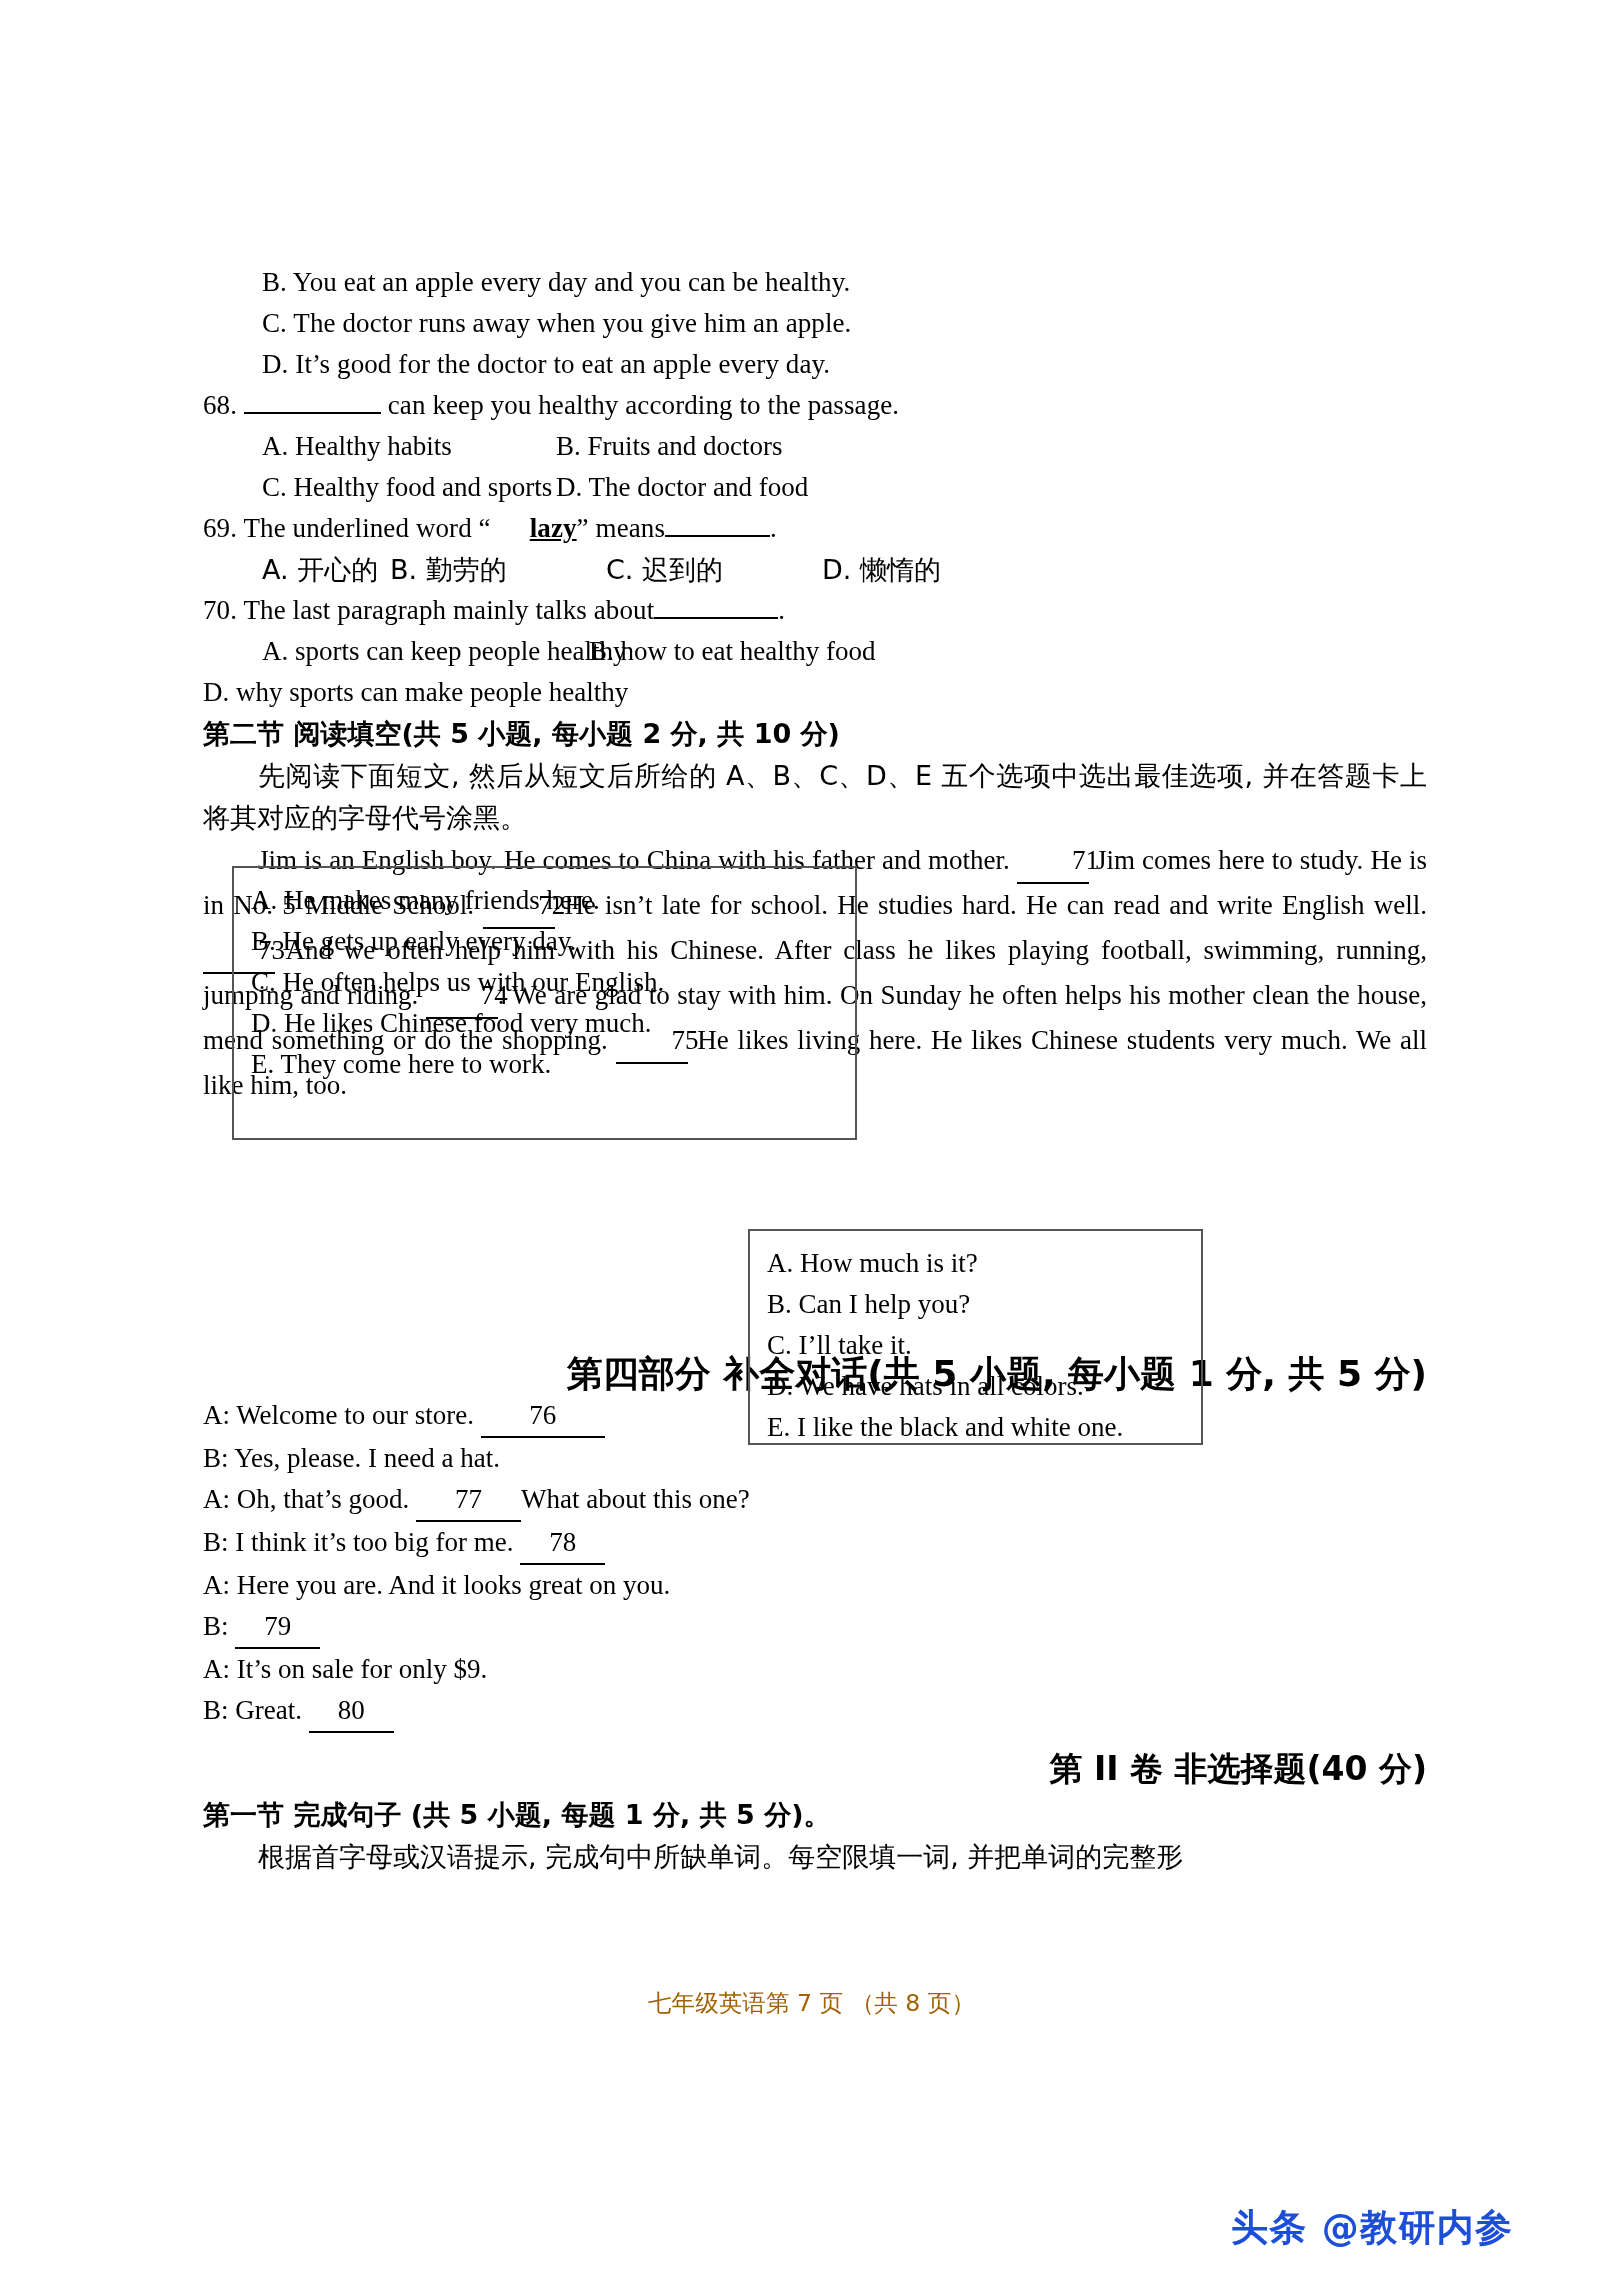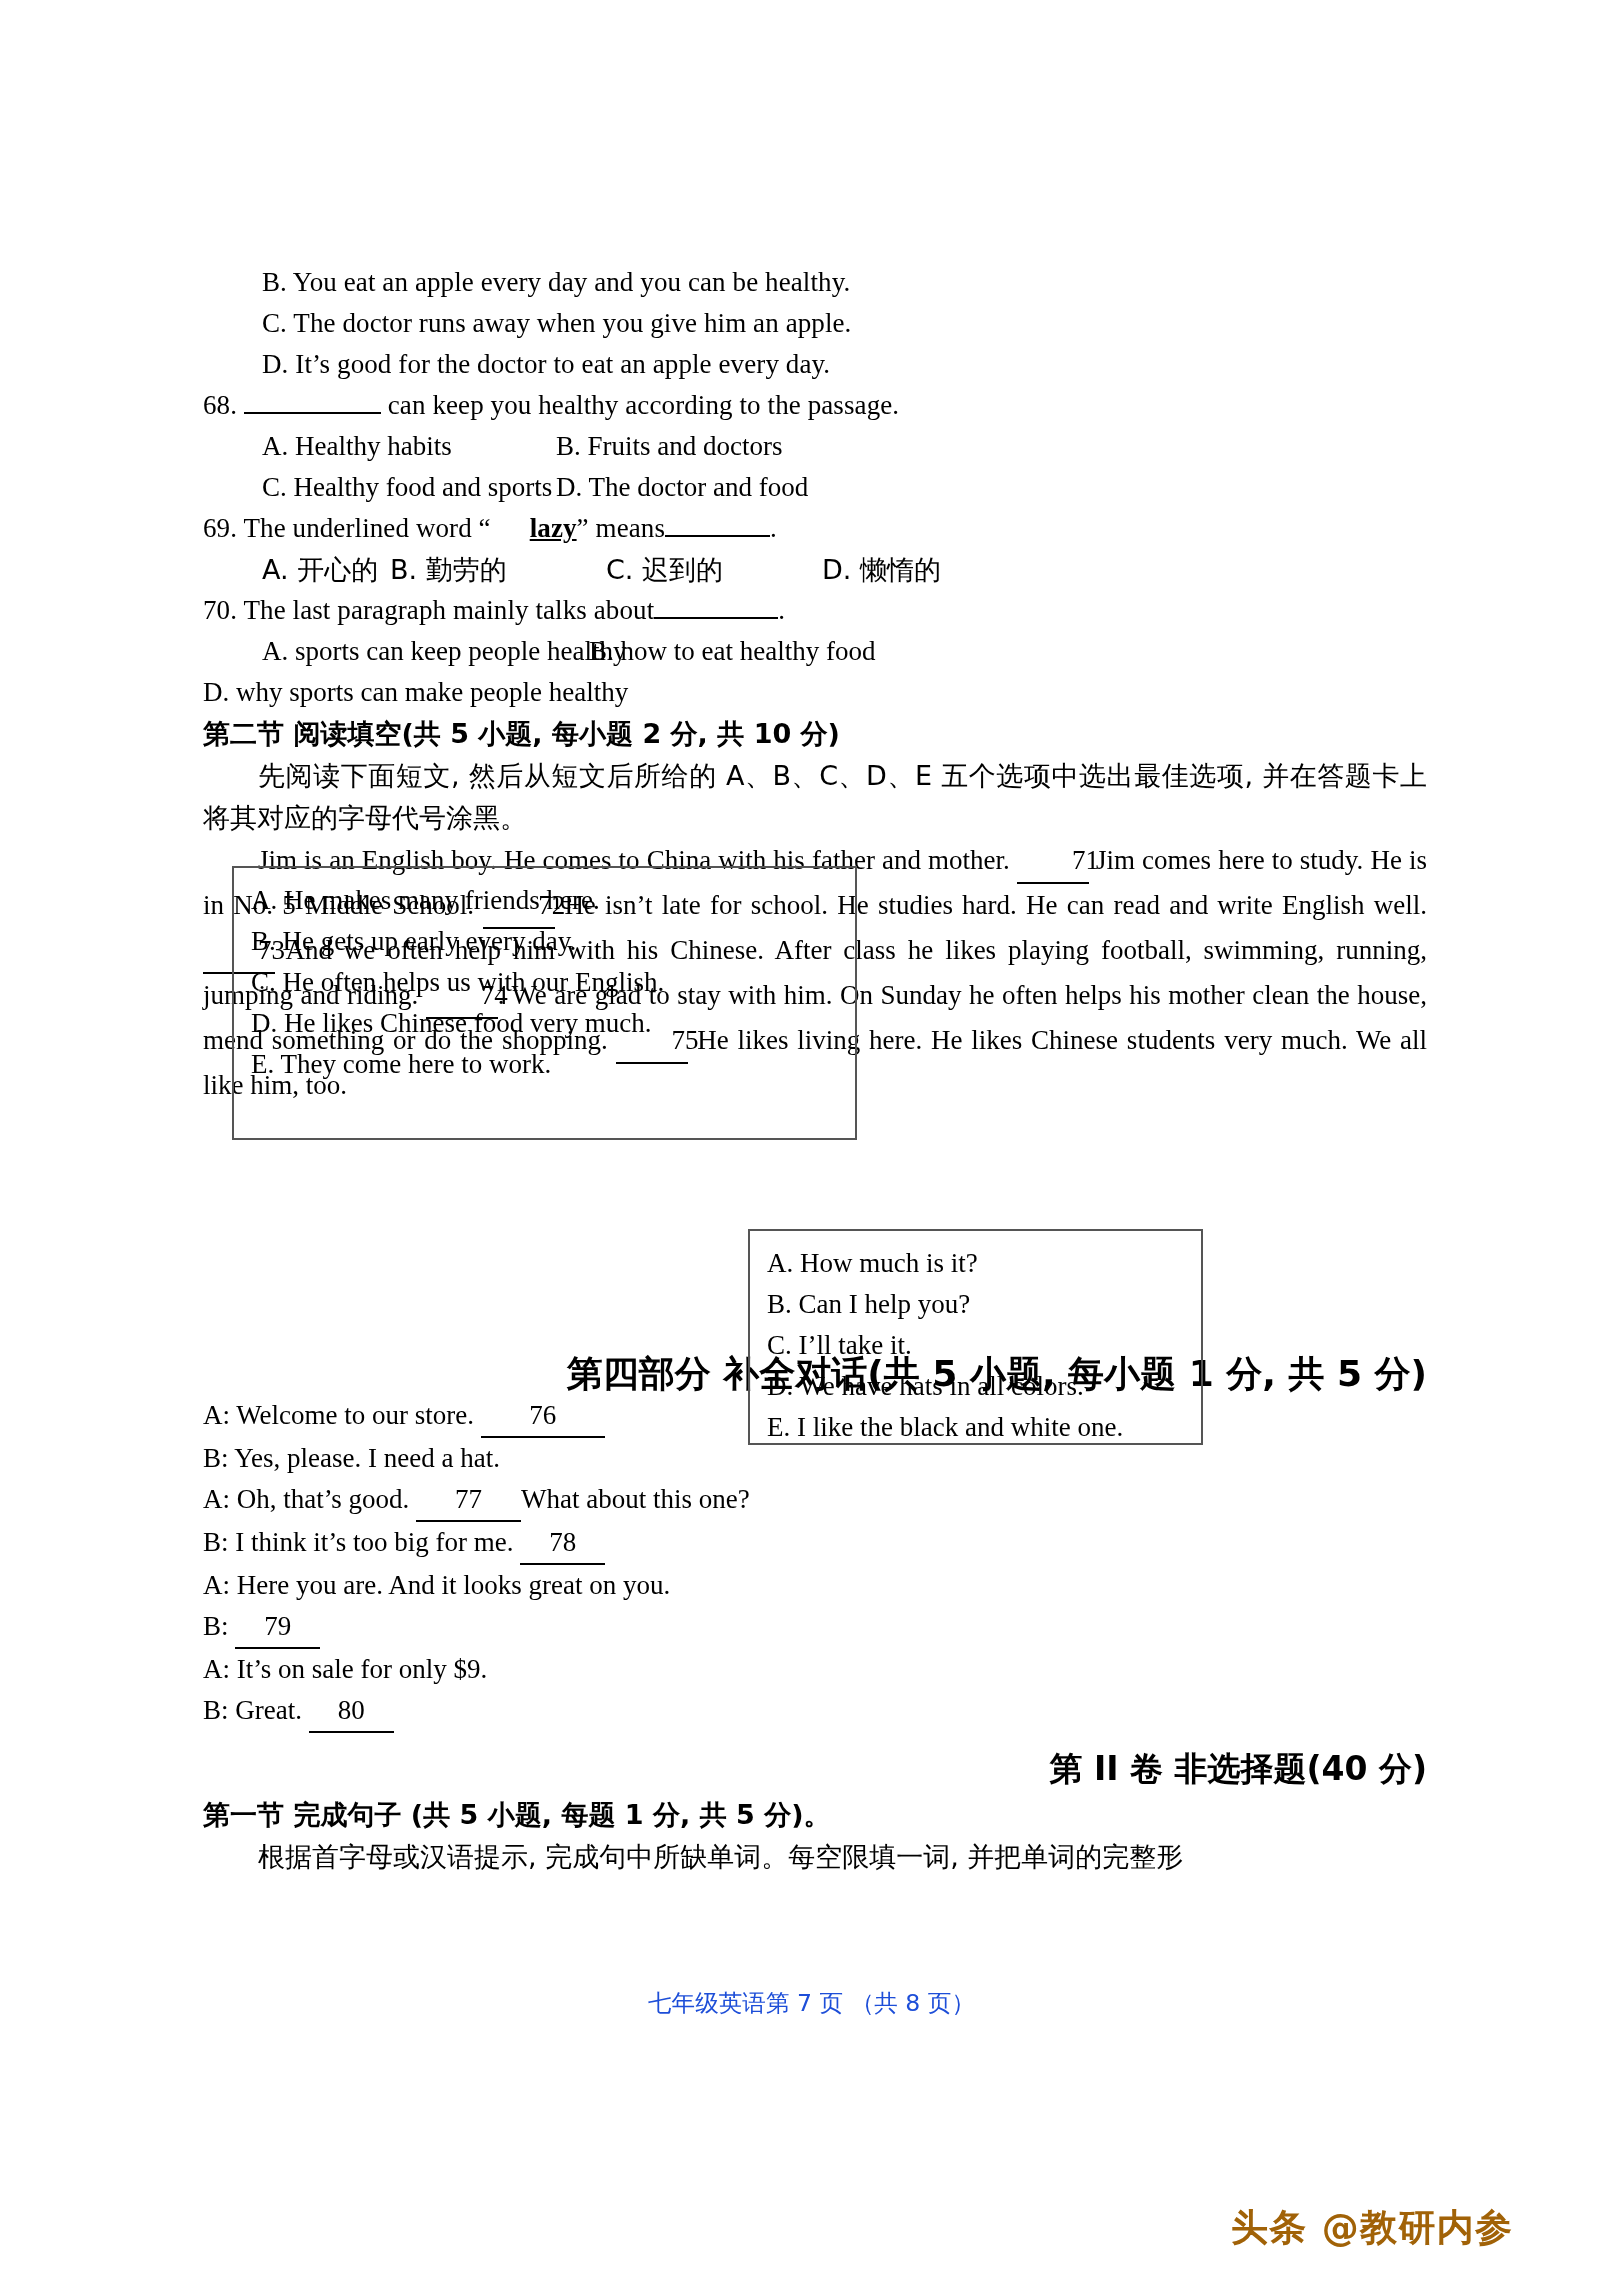--- a/index.html
+++ b/index.html
@@ -172,32 +172,32 @@
 
   
   #footer {
     position: absolute;
     left: 0;
     top: 1987px;
     width: 1623px;
     text-align: center;
     font-size: 23.6px;
     font-family: "DejaVu Sans", "Liberation Sans", sans-serif;
-    color: #1d4ed8;
+    color: #a16207;
   }
 
   
   #watermark {
     position: absolute;
     left: 1231px;
     top: 2203px;
     font-size: 37px;
     font-weight: bold;
     font-family: "DejaVu Sans", "Liberation Sans", sans-serif;
-    color: #a16207;
+    color: #1d4ed8;
     letter-spacing: 1.3px;
     white-space: nowrap;
   }
 </style>
 </head>
 <body>
 
 <div id="page">
 
   <div class="content">

